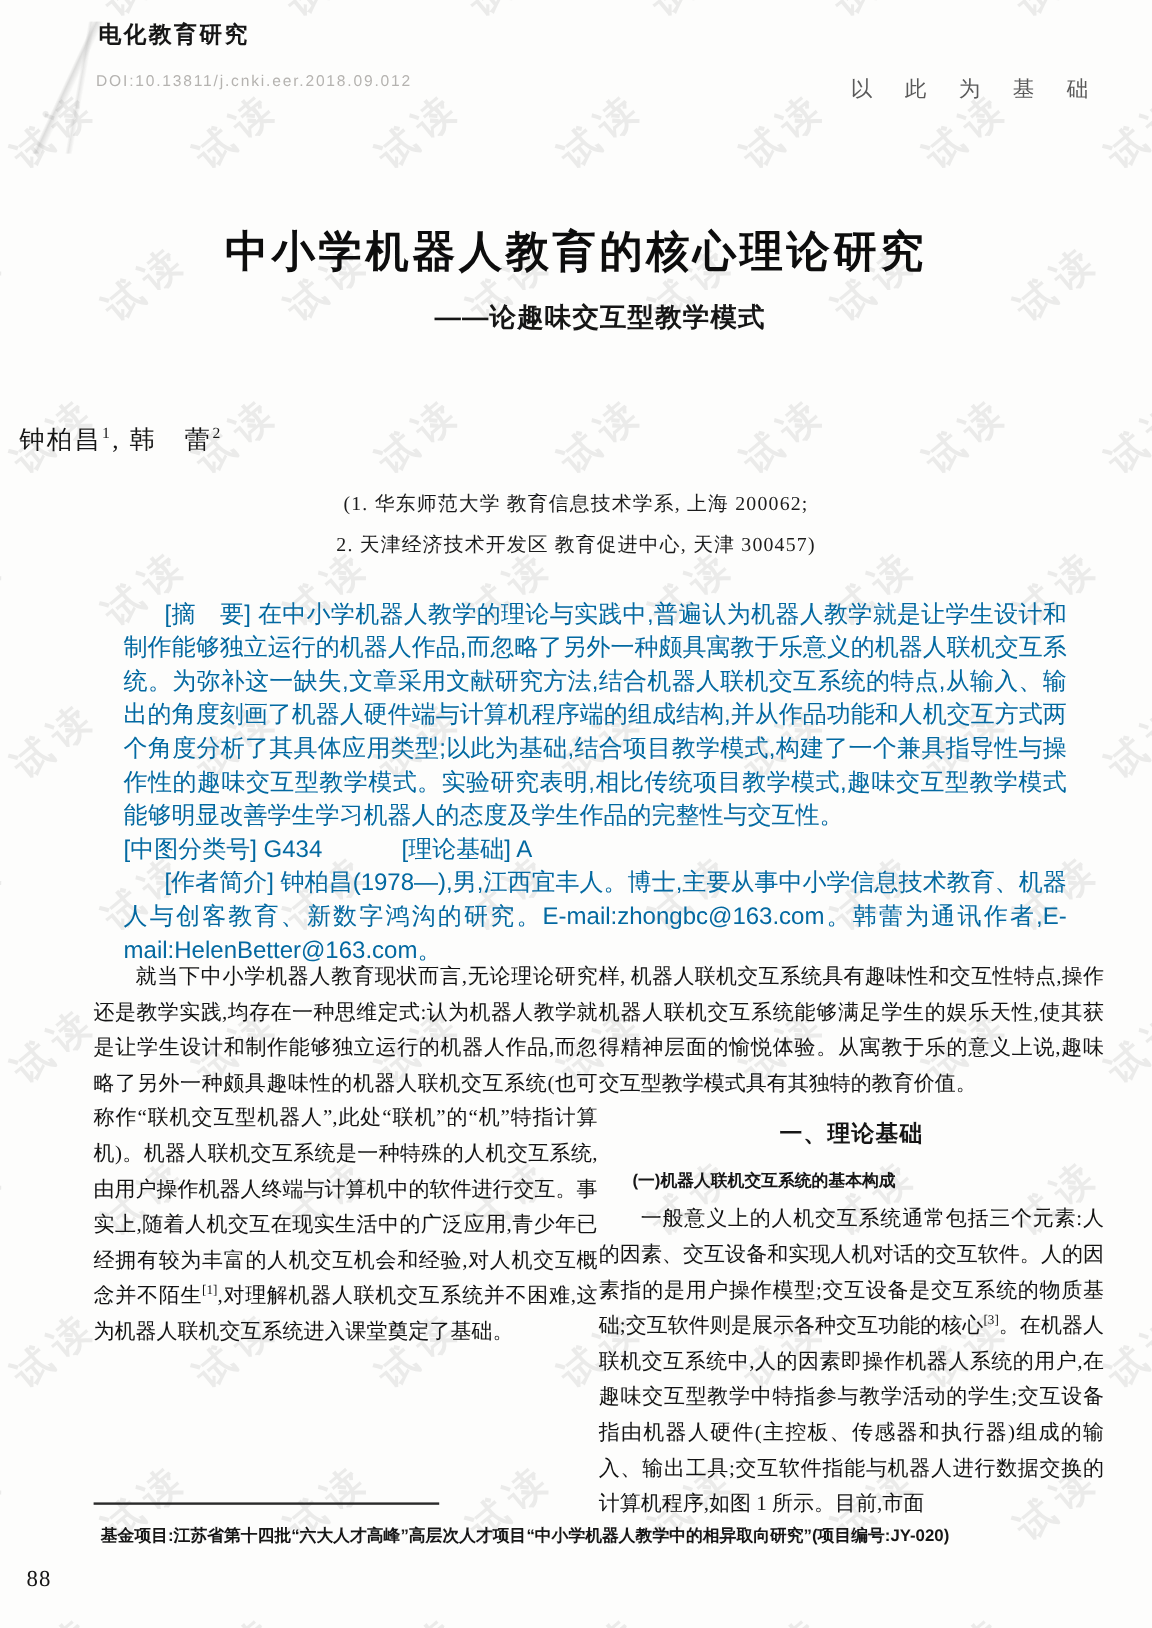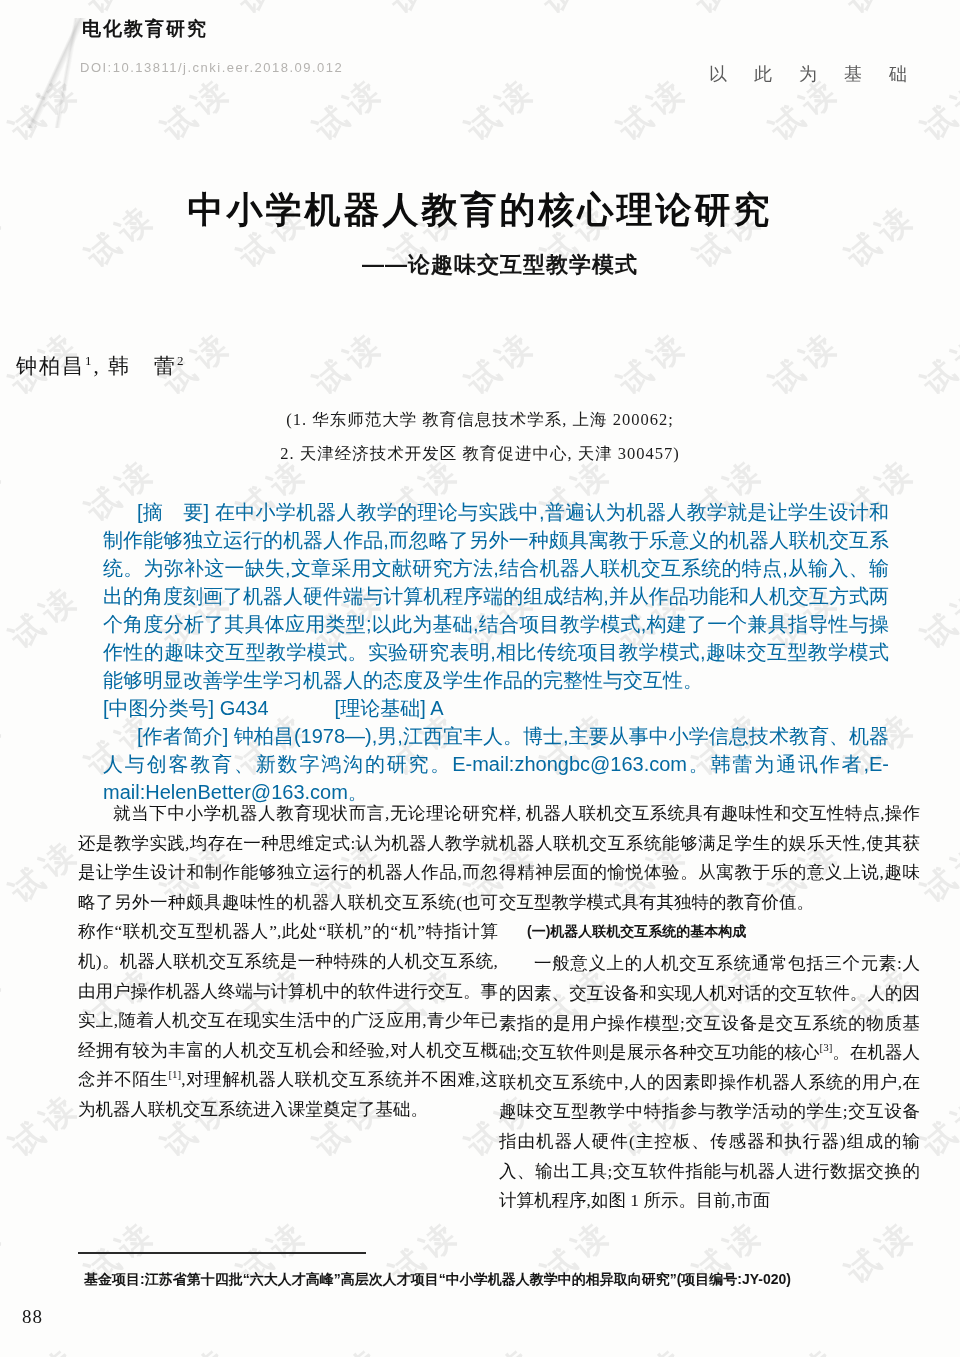--- a/index.html
+++ b/index.html
@@ -269,20 +269,21 @@
   <p class="abstract-text">[摘　要] 在中小学机器人教学的理论与实践中,普遍认为机器人教学就是让学生设计和制作能够独立运行的机器人作品,而忽略了另外一种颇具寓教于乐意义的机器人联机交互系统。为弥补这一缺失,文章采用文献研究方法,结合机器人联机交互系统的特点,从输入、输出的角度刻画了机器人硬件端与计算机程序端的组成结构,并从作品功能和人机交互方式两个角度分析了其具体应用类型;以此为基础,结合项目教学模式,构建了一个兼具指导性与操作性的趣味交互型教学模式。实验研究表明,相比传统项目教学模式,趣味交互型教学模式能够明显改善学生学习机器人的态度及学生作品的完整性与交互性。</p>
   <p class="clc-line"><span>[中图分类号] G434</span><span class="doc-code">[理论基础] A</span></p>
   <p class="bio-text">[作者简介] 钟柏昌(1978—),男,江西宜丰人。博士,主要从事中小学信息技术教育、机器人与创客教育、新数字鸿沟的研究。E-mail:zhongbc@163.com。韩蕾为通讯作者,E-mail:HelenBetter@163.com。</p>
 </div>
 
 <div class="col col-left">
     <p class="blk-p">就当下中小学机器人教育现状而言,无论理论研究还是教学实践,均存在一种思维定式:认为机器人教学就是让学生设计和制作能够独立运行的机器人作品,而忽略了另外一种颇具趣味性的机器人联机交互系统(也可称作“联机交互型机器人”,此处“联机”的“机”特指计算机)。机器人联机交互系统是一种特殊的人机交互系统,由用户操作机器人终端与计算机中的软件进行交互。事实上,随着人机交互在现实生活中的广泛应用,青少年已经拥有较为丰富的人机交互机会和经验,对人机交互概念并不陌生<sup>[1]</sup>,对理解机器人联机交互系统并不困难,这为机器人联机交互系统进入课堂奠定了基础。</p>
   </div>
 <div class="col col-right">
     <p class="blk-p noindent">样, 机器人联机交互系统具有趣味性和交互性特点,操作机器人联机交互系统能够满足学生的娱乐天性,使其获得精神层面的愉悦体验。从寓教于乐的意义上说,趣味交互型教学模式具有其独特的教育价值。</p>
+    <div class="blk-h1">一、理论基础</div>
     <div class="blk-h2">(一)机器人联机交互系统的基本构成</div>
     <p class="blk-p">一般意义上的人机交互系统通常包括三个元素:人的因素、交互设备和实现人机对话的交互软件。人的因素指的是用户操作模型;交互设备是交互系统的物质基础;交互软件则是展示各种交互功能的核心<sup>[3]</sup>。在机器人联机交互系统中,人的因素即操作机器人系统的用户,在趣味交互型教学中特指参与教学活动的学生;交互设备指由机器人硬件(主控板、传感器和执行器)组成的输入、输出工具;交互软件指能与机器人进行数据交换的计算机程序,如图 1 所示。目前,市面</p>
   </div>
 
 <div class="footnote-rule"></div>
 <div class="footnote-text">基金项目:江苏省第十四批“六大人才高峰”高层次人才项目“中小学机器人教学中的相异取向研究”(项目编号:JY-020)</div>
 
 <div class="page-number">88</div>
 
 </body></html>

